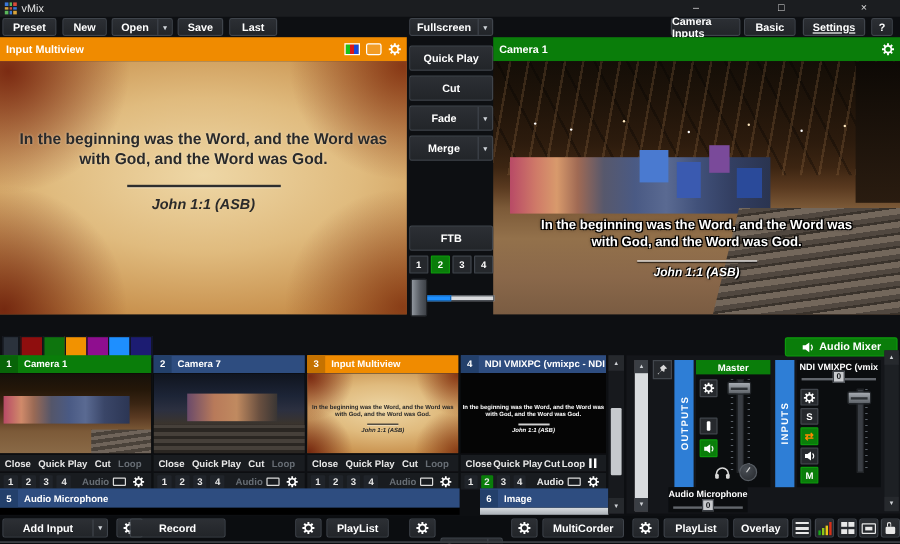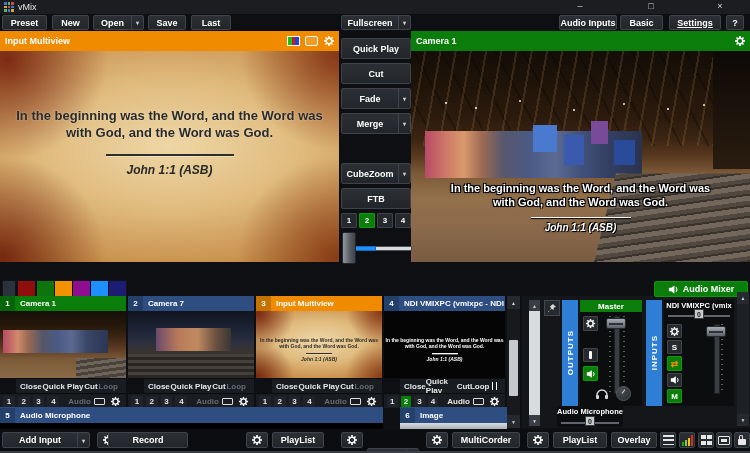--- a/index.html
+++ b/index.html
@@ -118,21 +118,21 @@
   .mini-verse .vl{font-size:5px;font-weight:bold;line-height:6px;}
   .mini-verse .vdiv{width:26px;height:1px;margin:4px auto 2px;}
   .mini-verse .vref{font-size:5px;font-style:italic;font-weight:bold;}
   .parchmini .mini-verse{color:#2a2a2a;}
   .parchmini .vdiv{background:#2e2e2e;}
   .ndimini{background:#050505;}
   .ndimini .mini-verse{color:#fff;}
   .ndimini .vdiv{background:#fff;}
   .frow{position:relative;height:14px;background:#191c20;border-top:1px solid #0a0c0e;
         display:flex;align-items:center;font-size:8px;color:#e8e8e8;}
-  .f1{justify-content:space-between;padding:0 8px 0 4px;margin-left:16px;}
+  .f1{justify-content:space-between;padding:0 8px 0 4px;}
   .f1 span{font-weight:bold;}
   .dim{color:#676d74;}
   .f2{gap:3px;padding:0 3px;}
   .fnum{width:13px;height:11px;display:flex;align-items:center;justify-content:center;background:#20242a;
         font-weight:bold;border-radius:1px;}
   .fnum.on{background:#0a7d0a;}
   .faud{margin-left:6px;font-weight:bold;}
   .fic{margin-left:auto;display:flex;align-items:center;gap:5px;padding-right:2px;}
   .dspic{width:11px;height:7px;border:1px solid #dcdcdc;border-radius:1px;box-sizing:border-box;}
   .pausebars{width:2px;height:8px;background:#fff;box-shadow:4px 0 0 #fff;margin:0 4px 0 2px;}
@@ -260,21 +260,21 @@
   <div class="btn" id="btn-open">
     <span class="lbl">Open</span>
     <span class="arr">▾</span>
   </div>
   <div class="btn" id="btn-save">Save</div>
   <div class="btn" id="btn-last">Last</div>
   <div class="btn" id="btn-fullscreen">
     <span class="lbl">Fullscreen</span>
     <span class="arr">▾</span>
   </div>
-  <div class="btn" id="btn-pause-inputs">Audio Inputs</div>
+  <div class="btn" id="btn-pause-inputs">Camera Inputs</div>
   <div class="btn" id="btn-basic">Basic</div>
   <div class="btn" id="btn-settings">Settings</div>
   <div class="btn" id="btn-help">?</div>
 
   <div class="abs" id="preview-panel">
     <div class="phdr" id="preview-hdr" style="background-color: rgb(240, 139, 0);">
       <span>Input Multiview</span>
       <span class="hdr-icons">
         <span class="cbars"></span>
         <span class="monic"></span>
@@ -334,24 +334,20 @@
   </div>
 
   <div class="btn tbtn" id="t-quickplay">Quick Play</div>
   <div class="btn tbtn" id="t-cut">Cut</div>
   <div class="btn tbtn" id="t-fade">
     <span class="lbl">Fade</span>
     <span class="arr">▾</span>
   </div>
   <div class="btn tbtn" id="t-merge">
     <span class="lbl">Merge</span>
-    <span class="arr">▾</span>
-  </div>
-  <div class="btn tbtn" id="t-cube">
-    <span class="lbl">CubeZoom</span>
     <span class="arr">▾</span>
   </div>
   <div class="btn tbtn" id="t-ftb">FTB</div>
   <div class="ovn" id="ov1">1</div>
   <div class="ovn on" id="ov2" style="background-color: rgb(10, 125, 10);">2</div>
   <div class="ovn" id="ov3">3</div>
   <div class="ovn" id="ov4">4</div>
   <div class="abs" id="tb-track"></div>
   <div class="abs" id="tb-fill"></div>
   <div class="abs" id="tb-handle"></div>

